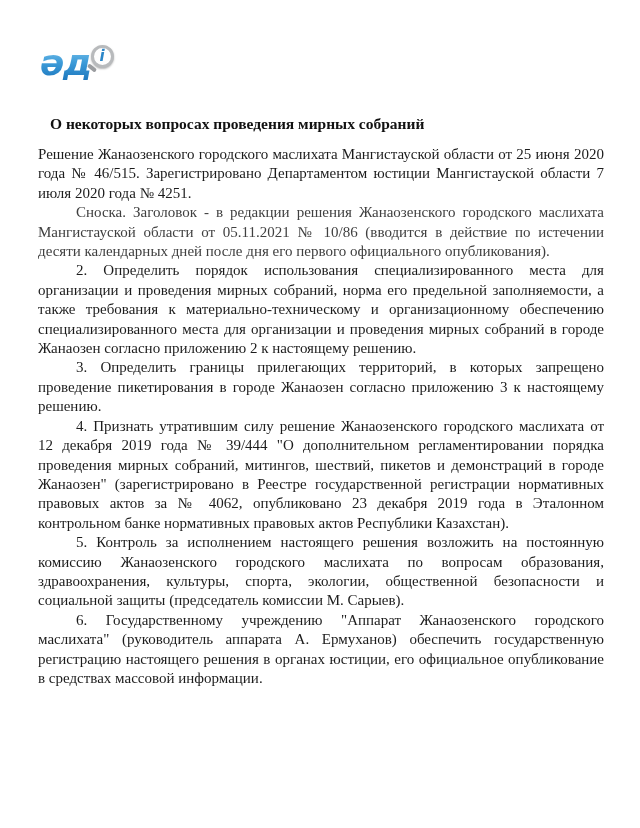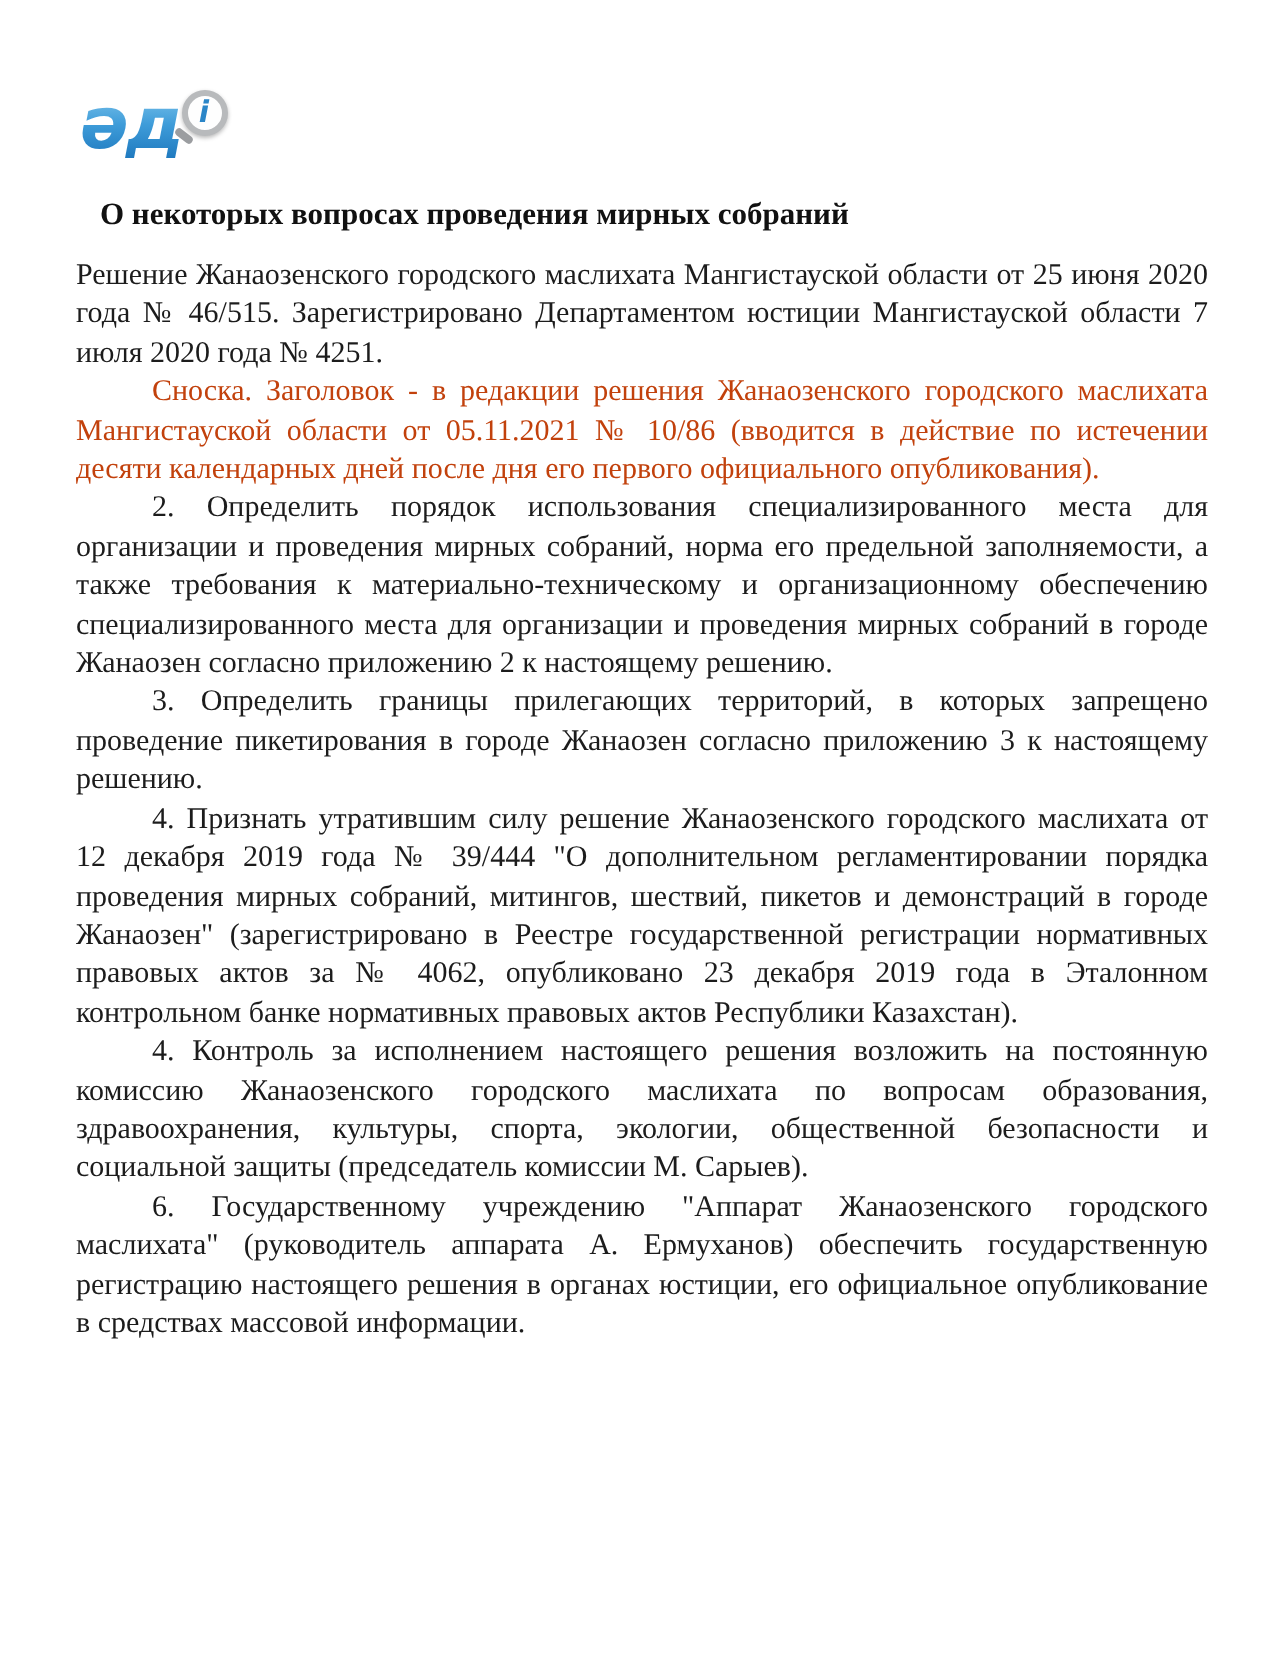--- a/index.html
+++ b/index.html
@@ -18,21 +18,21 @@
     box-sizing: border-box;
     width: 640px;
     height: 828px;
     padding: 34px 36px 0 38px;
   }
   
   .logo {
     display: flex;
     align-items: flex-end;
     height: 46px;
-    margin: 2px 0 16px 2px;
+    margin: 2px 0 32px 2px;
     user-select: none;
   }
   .logo-text {
     font-family: "DejaVu Sans", sans-serif;
     font-style: italic;
     font-weight: bold;
     font-size: 36px;
     line-height: 38px;
     letter-spacing: -1.5px;
     background: linear-gradient(180deg, #85c9ee 0%, #3e9cd9 48%, #1a74bb 100%);
@@ -83,21 +83,21 @@
   }
   .para {
     margin: 0;
     font-size: 15px;
     line-height: 19.4px;
     text-align: justify;
     color: #1c1c1c;
     font-family: Liberation Serif, serif;
   }
   .para.first-indent { text-indent: 38px; }
-  .para.footnote { color: #c2410c; }
+  .para.footnote { color: #404040; }
 </style>
 </head>
 <body>
 
 <div class="page">
 
   <div class="logo">
     <span class="logo-text">әд</span>
     <span class="magnifier">
       <span class="mag-letter">і</span>
@@ -105,16 +105,16 @@
     </span>
   </div>
 
   <h1 class="doc-title">О некоторых вопросах проведения мирных собраний</h1>
 
   <p class="para">Решение Жанаозенского городского маслихата Мангистауской области от 25 июня 2020 года № 46/515. Зарегистрировано Департаментом юстиции Мангистауской области 7 июля 2020 года № 4251.</p>
   <p class="para footnote first-indent">Сноска. Заголовок - в редакции решения Жанаозенского городского маслихата Мангистауской области от 05.11.2021 № 10/86 (вводится в действие по истечении десяти календарных дней после дня его первого официального опубликования).</p>
   <p class="para first-indent">2. Определить порядок использования специализированного места для организации и проведения мирных собраний, норма его предельной заполняемости, а также требования к материально-техническому и организационному обеспечению специализированного места для организации и проведения мирных собраний в городе Жанаозен согласно приложению 2 к настоящему решению.</p>
   <p class="para first-indent">3. Определить границы прилегающих территорий, в которых запрещено проведение пикетирования в городе Жанаозен согласно приложению 3 к настоящему решению.</p>
   <p class="para first-indent">4. Признать утратившим силу решение Жанаозенского городского маслихата от 12 декабря 2019 года № 39/444 "О дополнительном регламентировании порядка проведения мирных собраний, митингов, шествий, пикетов и демонстраций в городе Жанаозен" (зарегистрировано в Реестре государственной регистрации нормативных правовых актов за № 4062, опубликовано 23 декабря 2019 года в Эталонном контрольном банке нормативных правовых актов Республики Казахстан).</p>
-  <p class="para first-indent">4. Контроль за исполнением настоящего решения возложить на постоянную комиссию Жанаозенского городского маслихата по вопросам образования, здравоохранения, культуры, спорта, экологии, общественной безопасности и социальной защиты (председатель комиссии М. Сарыев).</p>
+  <p class="para first-indent">5. Контроль за исполнением настоящего решения возложить на постоянную комиссию Жанаозенского городского маслихата по вопросам образования, здравоохранения, культуры, спорта, экологии, общественной безопасности и социальной защиты (председатель комиссии М. Сарыев).</p>
   <p class="para first-indent">6. Государственному учреждению "Аппарат Жанаозенского городского маслихата" (руководитель аппарата А. Ермуханов) обеспечить государственную регистрацию настоящего решения в органах юстиции, его официальное опубликование в средствах массовой информации.</p>
 
 </div>
 
 </body></html>

